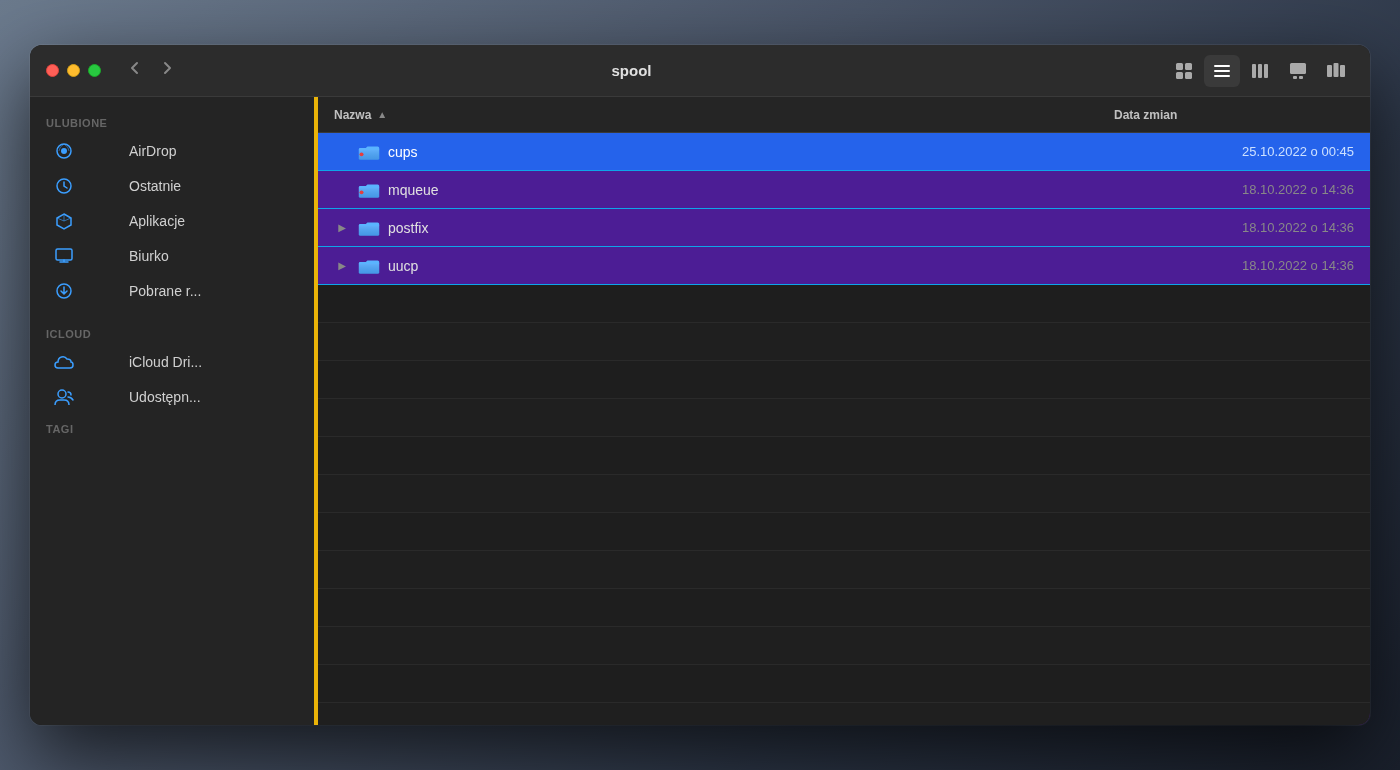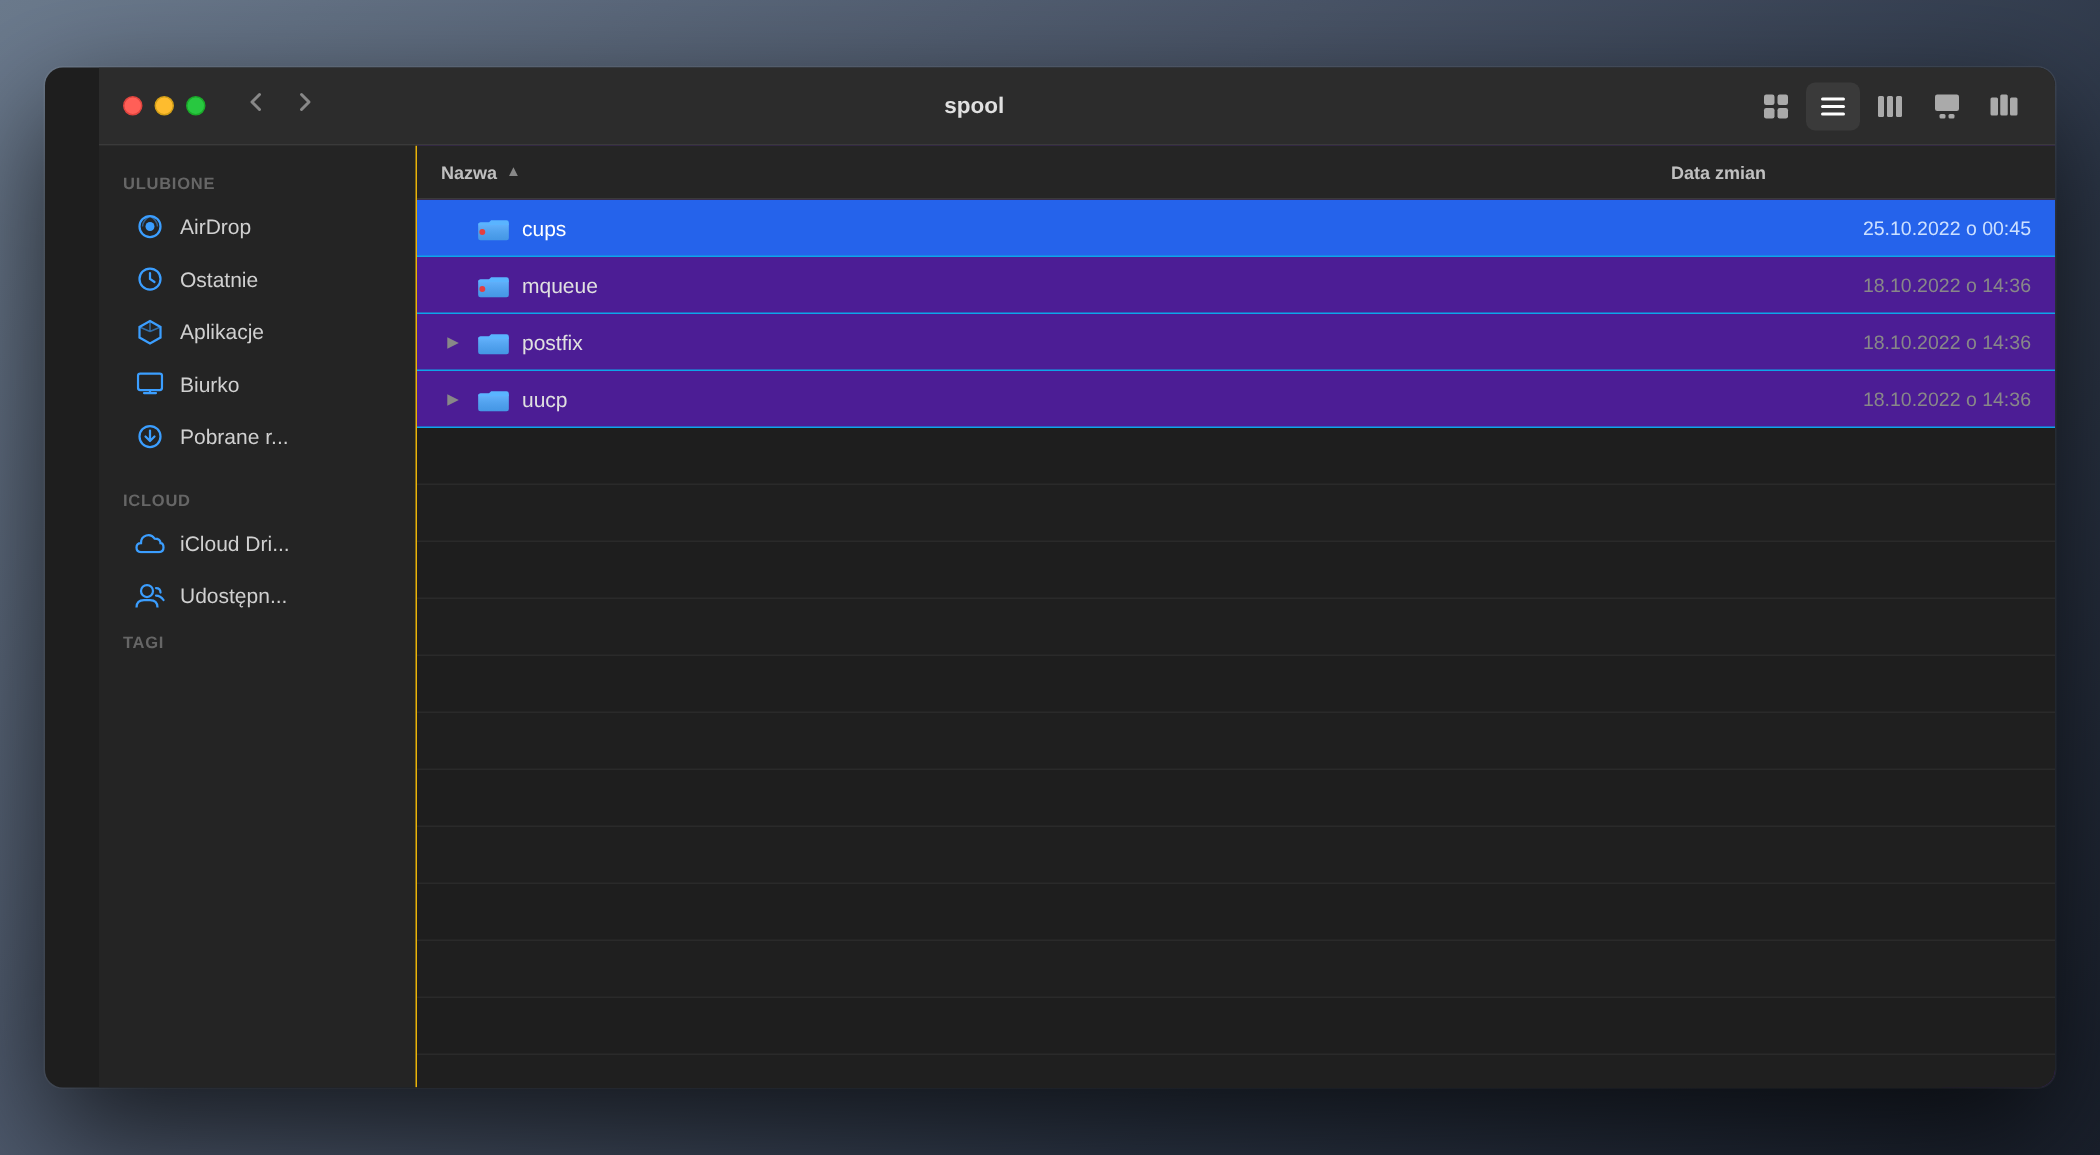--- a/index.html
+++ b/index.html
@@ -17,21 +17,20 @@
 
     .finder-window {
       width: 1340px;
       height: 680px;
       background: #1e1e1e;
       border-radius: 12px;
       display: flex;
       flex-direction: column;
       overflow: hidden;
       box-shadow: 0 30px 80px rgba(0,0,0,0.7), 0 0 0 1px rgba(255,255,255,0.08);
-      padding-left: 36px;
     }
 
     .titlebar {
       height: 52px;
       background: #2c2c2c;
       display: flex;
       align-items: center;
       padding: 0 16px;
       border-bottom: 1px solid #3a3a3a;
       flex-shrink: 0;
@@ -105,23 +104,23 @@
       fill: currentColor;
     }
 
     .main-content {
       display: flex;
       flex: 1;
       overflow: hidden;
     }
 
     .sidebar {
-      width: 212px;
+      width: 288px;
       background: #242424;
-      border-right: 1px solid #eab308;
+      border-right: 4px solid #eab308;
       padding: 12px 0;
       flex-shrink: 0;
       overflow-y: auto;
     }
 
     .sidebar-section-label {
       font-size: 11px;
       font-weight: 700;
       color: #666;
       padding: 8px 16px 4px 16px;
@@ -145,20 +144,21 @@
       display: flex;
       align-items: center;
       justify-content: center;
       flex-shrink: 0;
     }
 
     .sidebar-item-label {
       font-size: 14px;
       color: #d0d0d0;
       font-weight: 500;
+      margin-left: 45px;
     }
 
     .file-pane {
       flex: 1;
       display: flex;
       flex-direction: column;
       background: #4c1d95;
       overflow: hidden;
     }
 

